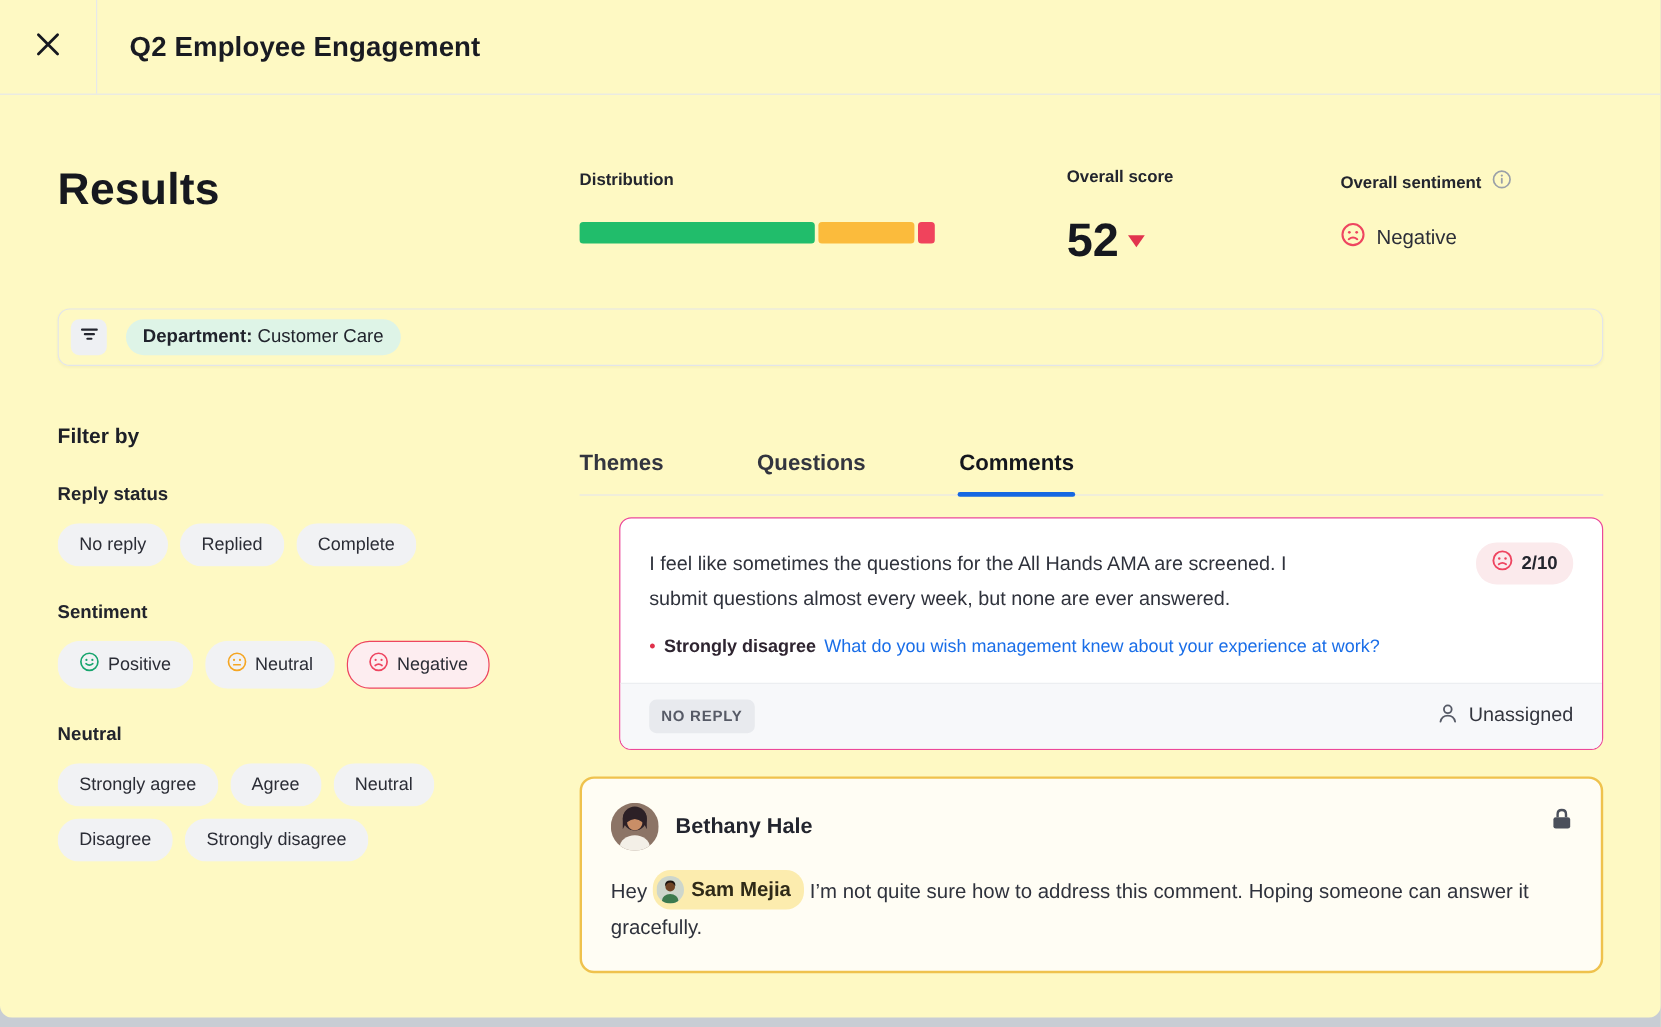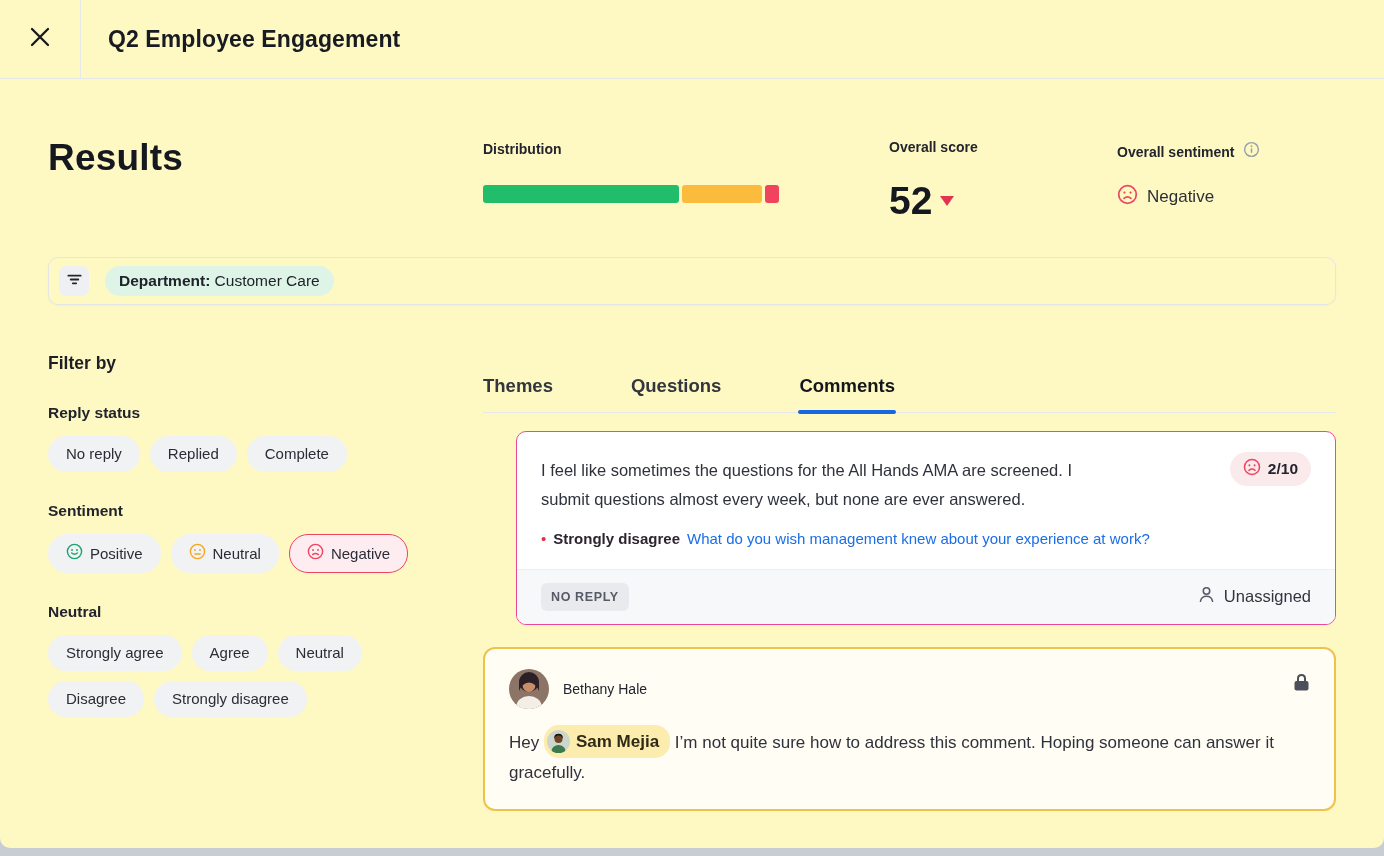--- a/index.html
+++ b/index.html
@@ -102,21 +102,21 @@
   .assignee svg { width:19px; height:19px; }
 
   
   .reply-card {
     margin-top: 22px; border: 2px solid #efc24d; background: #fffdf4;
     border-radius: 12px; padding: 20px 24px 22px; position: relative;
   }
   .reply-head { display:flex; align-items:center; gap: 14px; }
   .avatar { width: 40px; height: 40px; border-radius: 50%; overflow:hidden; flex:none; }
   .avatar svg { width:100%; height:100%; display:block; }
-  .reply-author { font-size: 14px; font-weight: 400; color:#23252e; }
+  .reply-author { font-size: 18px; font-weight: 700; color:#23252e; }
   .lock-btn { position:absolute; top: 24px; right: 24px; cursor:pointer; }
   .lock-btn svg { width: 17px; height: 19px; }
   .reply-text { margin-top: 16px; font-size: 17px; line-height: 1.72; color:#2f323c; max-width: 830px; }
   .mention {
     display:inline-flex; align-items:center; gap: 6px; vertical-align: -5px;
     background:#fcecae; border-radius: 15px; padding: 2px 11px 2px 3px;
     font-weight: 700; color:#2f2a18; cursor:pointer;
   }
   .mention .avatar { width: 23px; height: 23px; }
 </style>

